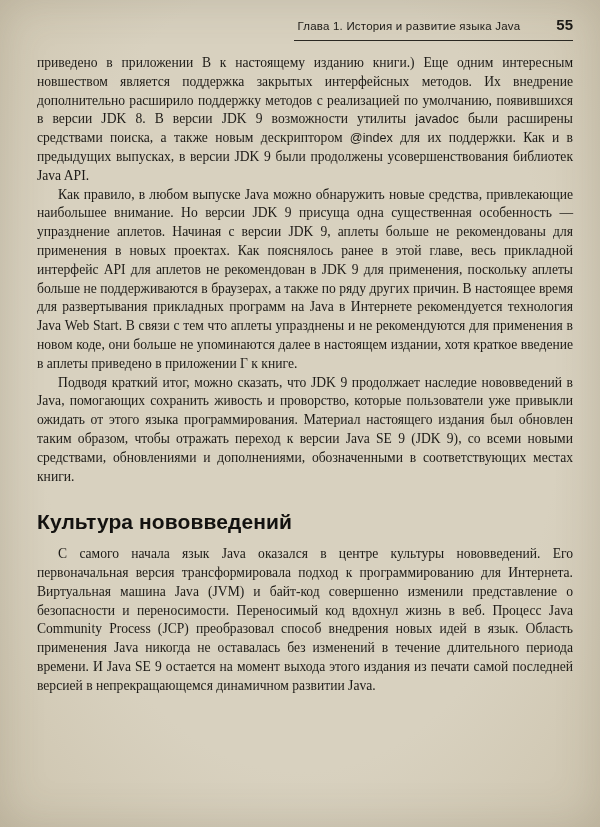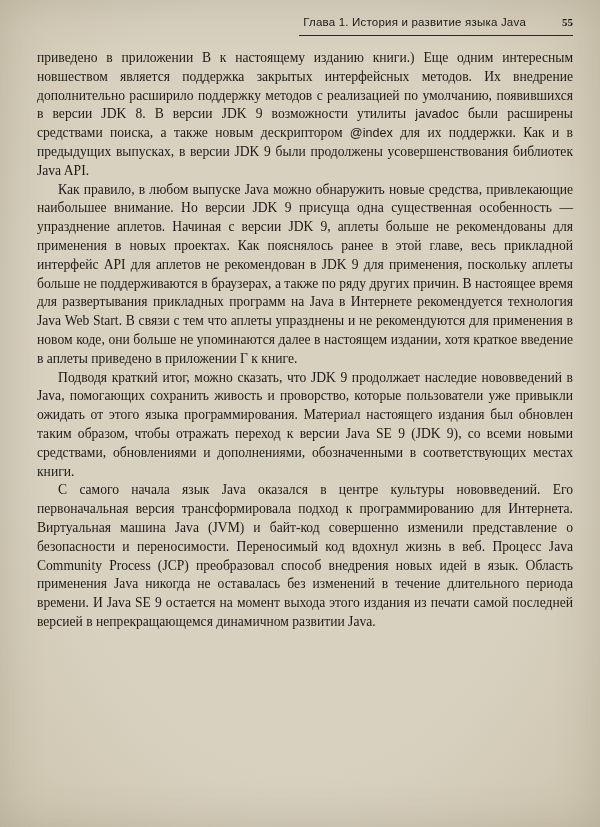--- a/index.html
+++ b/index.html
@@ -34,23 +34,22 @@
     padding-bottom:7px;
     padding-left:4px;
     border-bottom:1px solid var(--rule-color);
     font-family:"Liberation Sans","DejaVu Sans",sans-serif;
   }
   .running-head .chapter{
     font-size:11.5px;
     letter-spacing:0.2px;
   }
   .running-head .pagenum{
-    font-size:11px;
+    font-size:15px;
     font-weight:bold;
-    font-family:Liberation Serif, serif;
   }
   .body-text{
     margin-top:13px;
     font-size:13.6px;
     line-height:18.8px;
     text-align:justify;
   }
   .para{
     text-indent:1.55em;
   }
@@ -83,18 +82,19 @@
   </div>
 
   <div class="body-text">
 
     <p class="para no-indent"><span>приведено в приложении В к настоящему изданию книги.) Еще одним интересным новшеством является поддержка закрытых интерфейсных методов. Их внедрение дополнительно расширило поддержку методов с реализацией по умолчанию, появившихся в версии JDK 8. В версии JDK 9 возможности утилиты </span><span class="mono">javadoc</span><span> были расширены средствами поиска, а также новым дескриптором </span><span class="mono">@index</span><span> для их поддержки. Как и в предыдущих выпусках, в версии JDK 9 были продолжены усовершенствования библиотек Java API.</span></p>
 
     <p class="para"><span>Как правило, в любом выпуске Java можно обнаружить новые средства, привлекающие наибольшее внимание. Но версии JDK 9 присуща одна существенная особенность — упразднение аплетов. Начиная с версии JDK 9, аплеты больше не рекомендованы для применения в новых проектах. Как пояснялось ранее в этой главе, весь прикладной интерфейс API для аплетов не рекомендован в JDK 9 для применения, поскольку аплеты больше не поддерживаются в браузерах, а также по ряду других причин. В настоящее время для развертывания прикладных программ на Java в Интернете рекомендуется технология Java Web Start. В связи с тем что аплеты упразднены и не рекомендуются для применения в новом коде, они больше не упоминаются далее в настоящем издании, хотя краткое введение в аплеты приведено в приложении Г к книге.</span></p>
 
     <p class="para"><span>Подводя краткий итог, можно сказать, что JDK 9 продолжает наследие нововведений в Java, помогающих сохранить живость и проворство, которые пользователи уже привыкли ожидать от этого языка программирования. Материал настоящего издания был обновлен таким образом, чтобы отражать переход к версии Java SE 9 (JDK 9), со всеми новыми средствами, обновлениями и дополнениями, обозначенными в соответствующих местах книги.</span></p>
 
+    <h1 class="section-heading">Культура нововведений</h1>
 
     <p class="para"><span>С самого начала язык Java оказался в центре культуры нововведений. Его первоначальная версия трансформировала подход к программированию для Интернета. Виртуальная машина Java (JVM) и байт-код совершенно изменили представление о безопасности и переносимости. Переносимый код вдохнул жизнь в веб. Процесс Java Community Process (JCP) преобразовал способ внедрения новых идей в язык. Область применения Java никогда не оставалась без изменений в течение длительного периода времени. И Java SE 9 остается на момент выхода этого издания из печати самой последней версией в непрекращающемся динамичном развитии Java.</span></p>
 
   </div>
 
 </div>
 
 </body></html>

